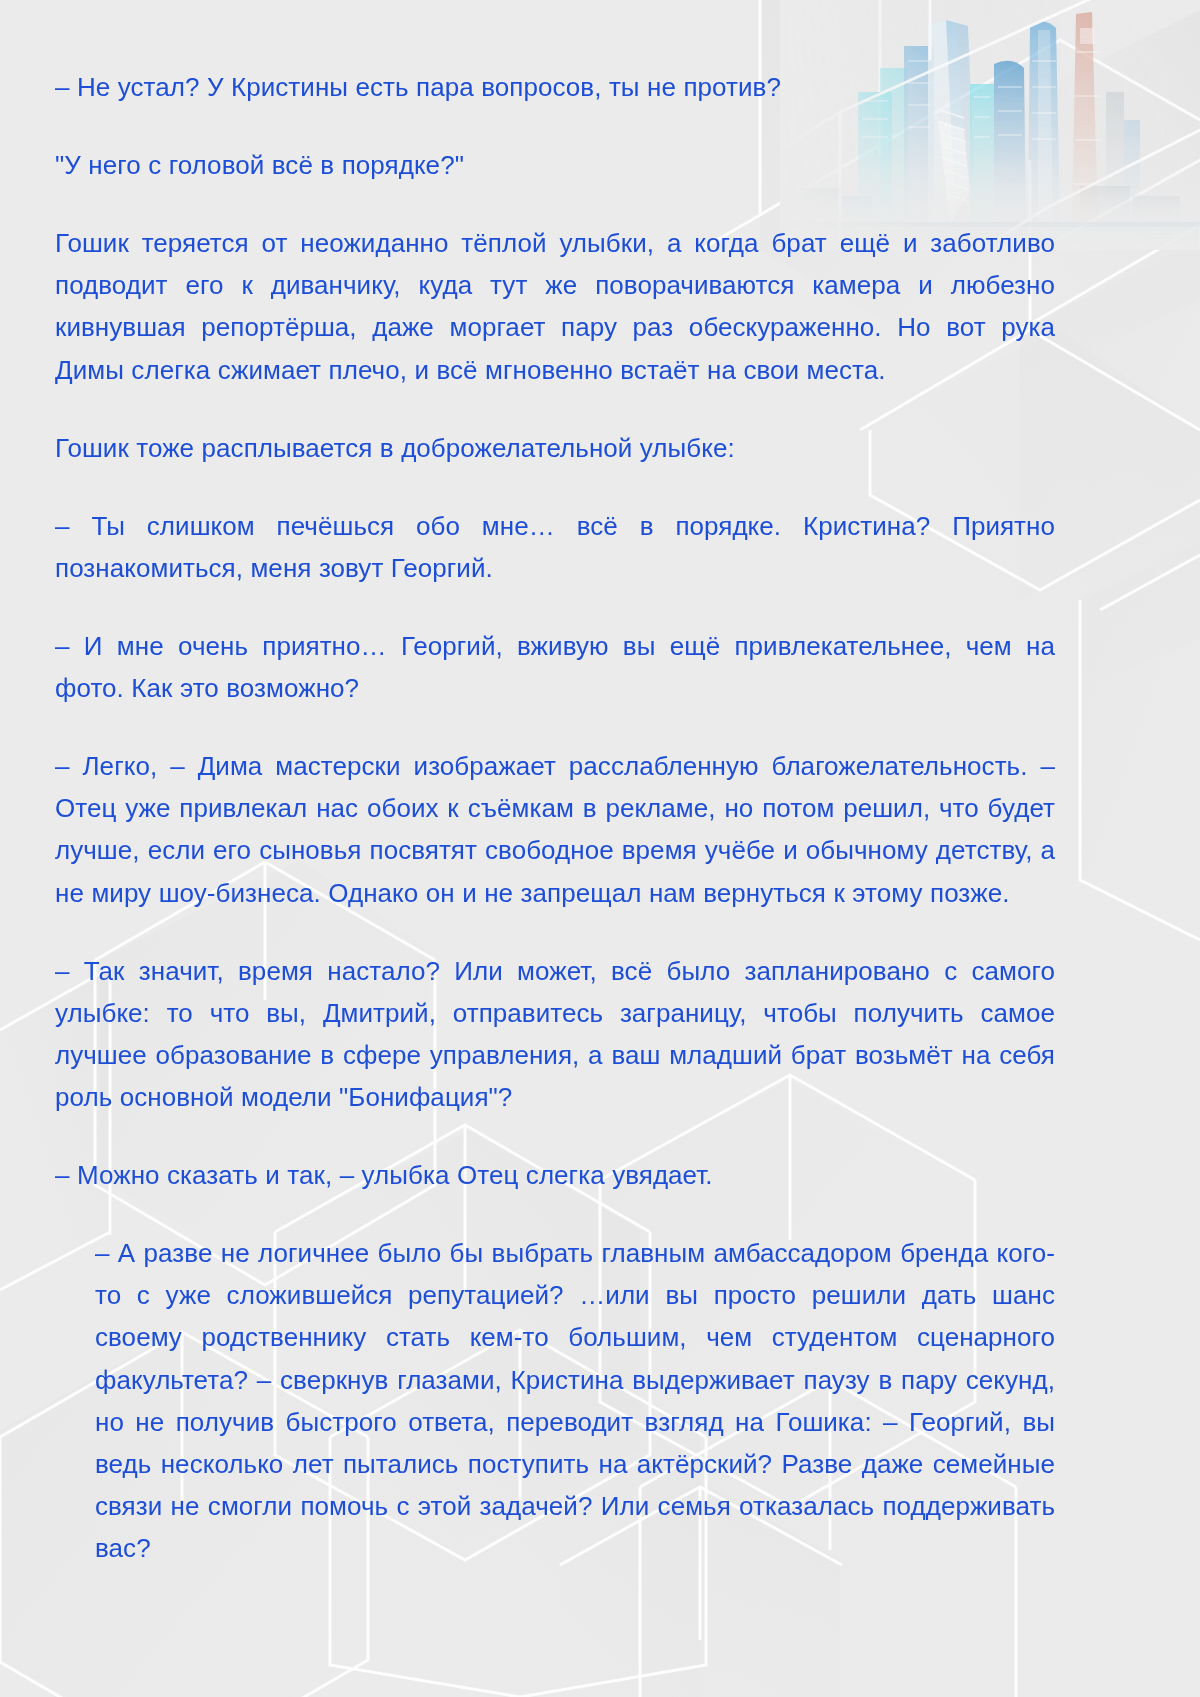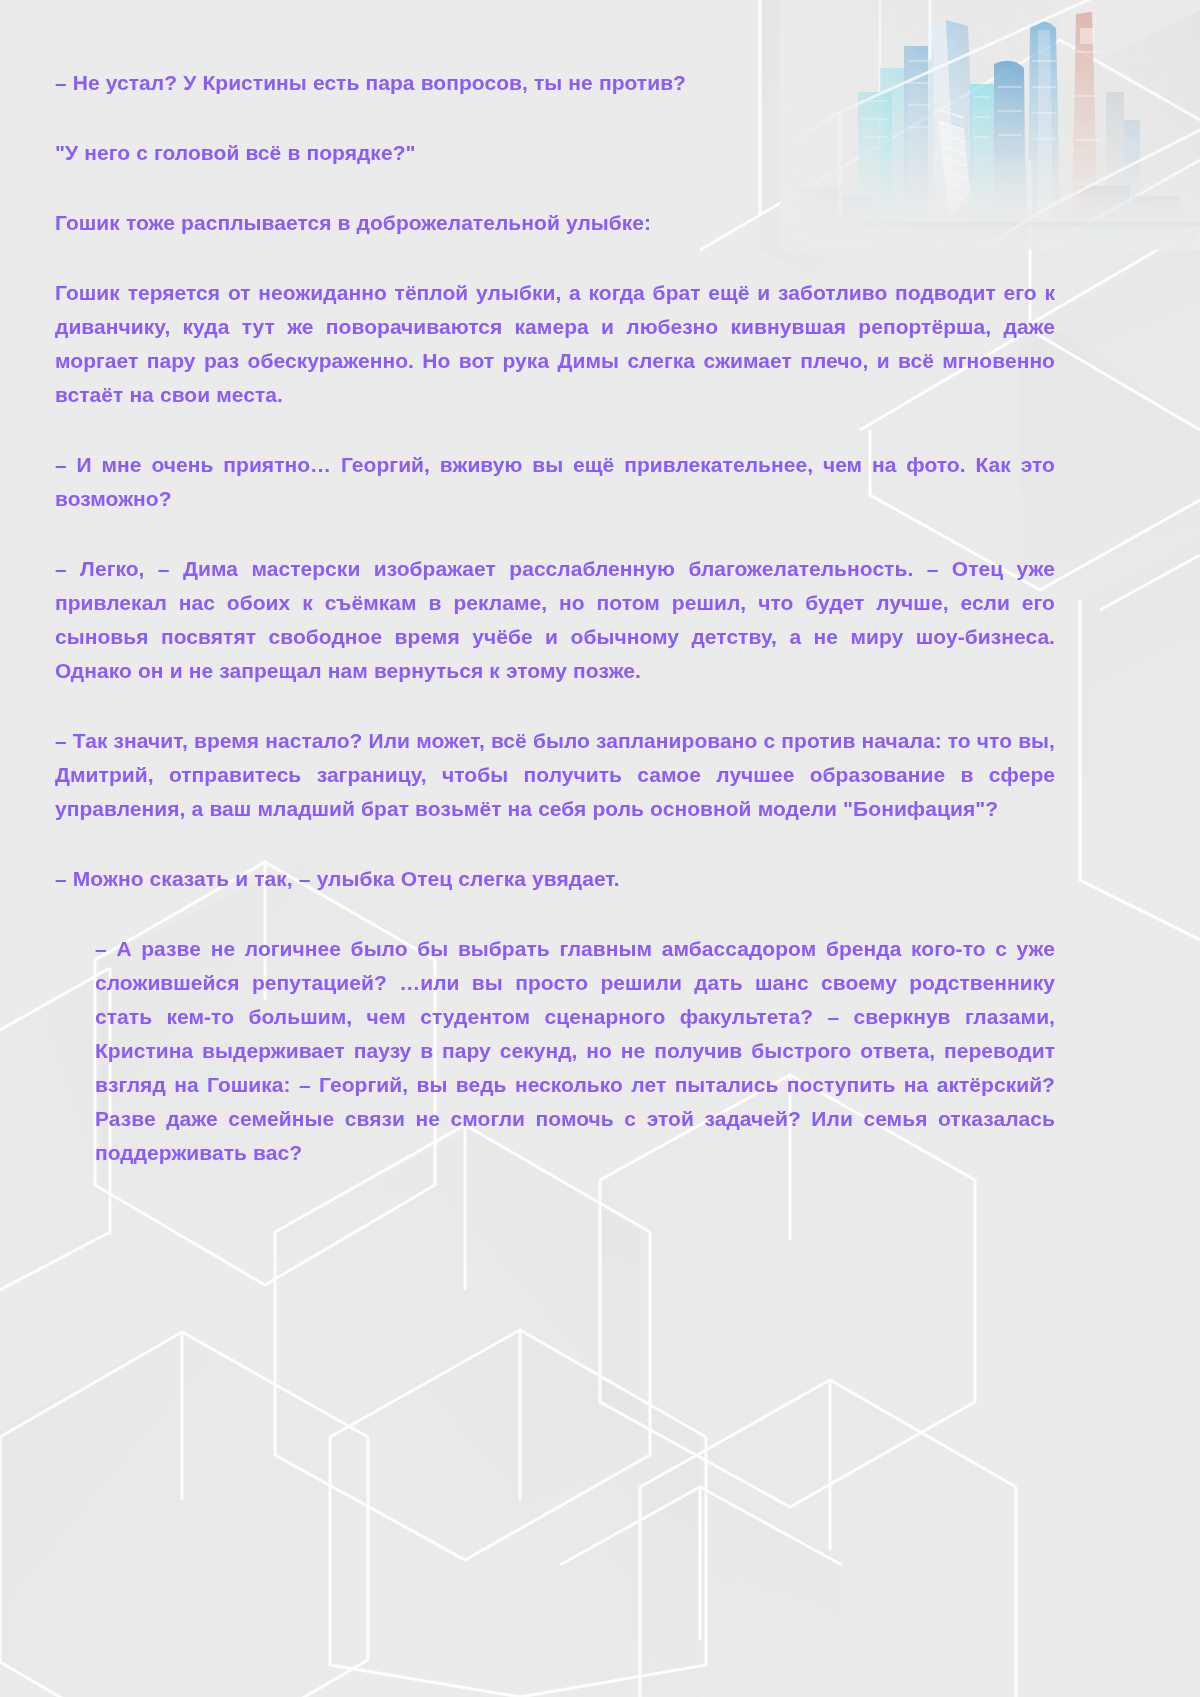--- a/index.html
+++ b/index.html
@@ -46,28 +46,27 @@
     position: relative;
     z-index: 2;
     box-sizing: border-box;
     padding: 66px 145px 0 55px;
   }
   .doc-body {
     width: 1000px;
   }
   p.para {
     margin: 0 0 36px 0;
-    font-size: 21px;
+    font-size: 26px;
     line-height: 1.62;
-    color: #8b5cf6;
+    color: #1d4ed8;
     text-align: justify;
     text-justify: inter-word;
     letter-spacing: 0.05px;
     word-spacing: 0.2px;
-    font-weight: bold;
   }
   p.para:last-child {
     margin-bottom: 0;
     margin-left: 40px;
   }
 </style>
 </head>
 <body>
 
 <div id="bg-layer">
@@ -274,21 +273,22 @@
       <rect x="0" y="0" width="420" height="250" fill="url(#gFadeOut)"></rect>
       <rect x="0" y="0" width="420" height="250" fill="url(#gFadeLeft)"></rect>
     </svg>
   </div>
 </div>
 
 <div id="page">
   <div class="doc-body">
     <p class="para">– Не устал? У Кристины есть пара вопросов, ты не против?</p>
     <p class="para">"У него с головой всё в порядке?"</p>
+    <p class="para">Гошик теряется от неожиданно тёплой улыбки, а когда брат ещё и заботливо подводит его к диванчику, куда тут же поворачиваются камера и любезно кивнувшая репортёрша, даже моргает пару раз обескураженно. Но вот рука Димы слегка сжимает плечо, и всё мгновенно встаёт на свои места.</p>
     <p class="para">Гошик тоже расплывается в доброжелательной улыбке:</p>
-    <p class="para">Гошик теряется от неожиданно тёплой улыбки, а когда брат ещё и заботливо подводит его к диванчику, куда тут же поворачиваются камера и любезно кивнувшая репортёрша, даже моргает пару раз обескураженно. Но вот рука Димы слегка сжимает плечо, и всё мгновенно встаёт на свои места.</p>
+    <p class="para">– Ты слишком печёшься обо мне… всё в порядке. Кристина? Приятно познакомиться, меня зовут Георгий.</p>
     <p class="para">– И мне очень приятно… Георгий, вживую вы ещё привлекательнее, чем на фото. Как это возможно?</p>
     <p class="para">– Легко, – Дима мастерски изображает расслабленную благожелательность. – Отец уже привлекал нас обоих к съёмкам в рекламе, но потом решил, что будет лучше, если его сыновья посвятят свободное время учёбе и обычному детству, а не миру шоу-бизнеса. Однако он и не запрещал нам вернуться к этому позже.</p>
-    <p class="para">– Так значит, время настало? Или может, всё было запланировано с против начала: то что вы, Дмитрий, отправитесь заграницу, чтобы получить самое лучшее образование в сфере управления, а ваш младший брат возьмёт на себя роль основной модели "Бонифация"?</p>
+    <p class="para">– Так значит, время настало? Или может, всё было запланировано с самого улыбке: то что вы, Дмитрий, отправитесь заграницу, чтобы получить самое лучшее образование в сфере управления, а ваш младший брат возьмёт на себя роль основной модели "Бонифация"?</p>
     <p class="para">– Можно сказать и так, – улыбка Отец слегка увядает.</p>
     <p class="para">– А разве не логичнее было бы выбрать главным амбассадором бренда кого-то с уже сложившейся репутацией? …или вы просто решили дать шанс своему родственнику стать кем-то большим, чем студентом сценарного факультета? – сверкнув глазами, Кристина выдерживает паузу в пару секунд, но не получив быстрого ответа, переводит взгляд на Гошика: – Георгий, вы ведь несколько лет пытались поступить на актёрский? Разве даже семейные связи не смогли помочь с этой задачей? Или семья отказалась поддерживать вас?</p>
   </div>
 </div>
 
 </body></html>

